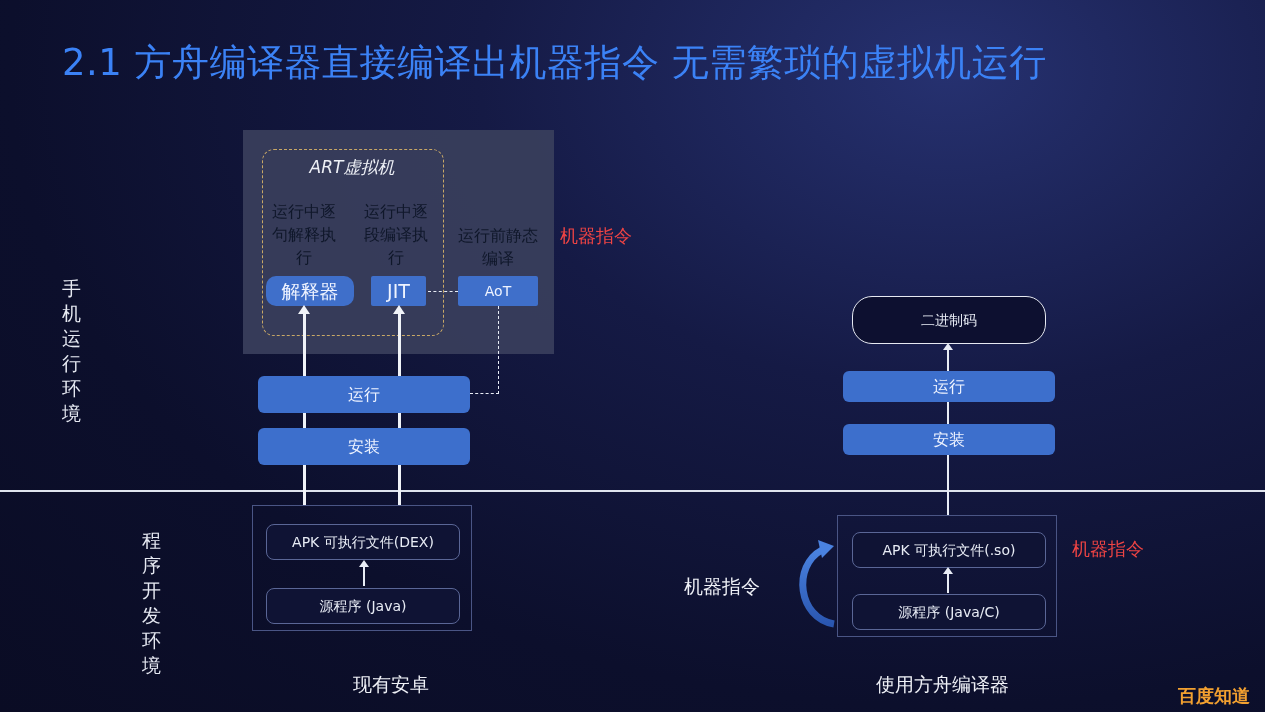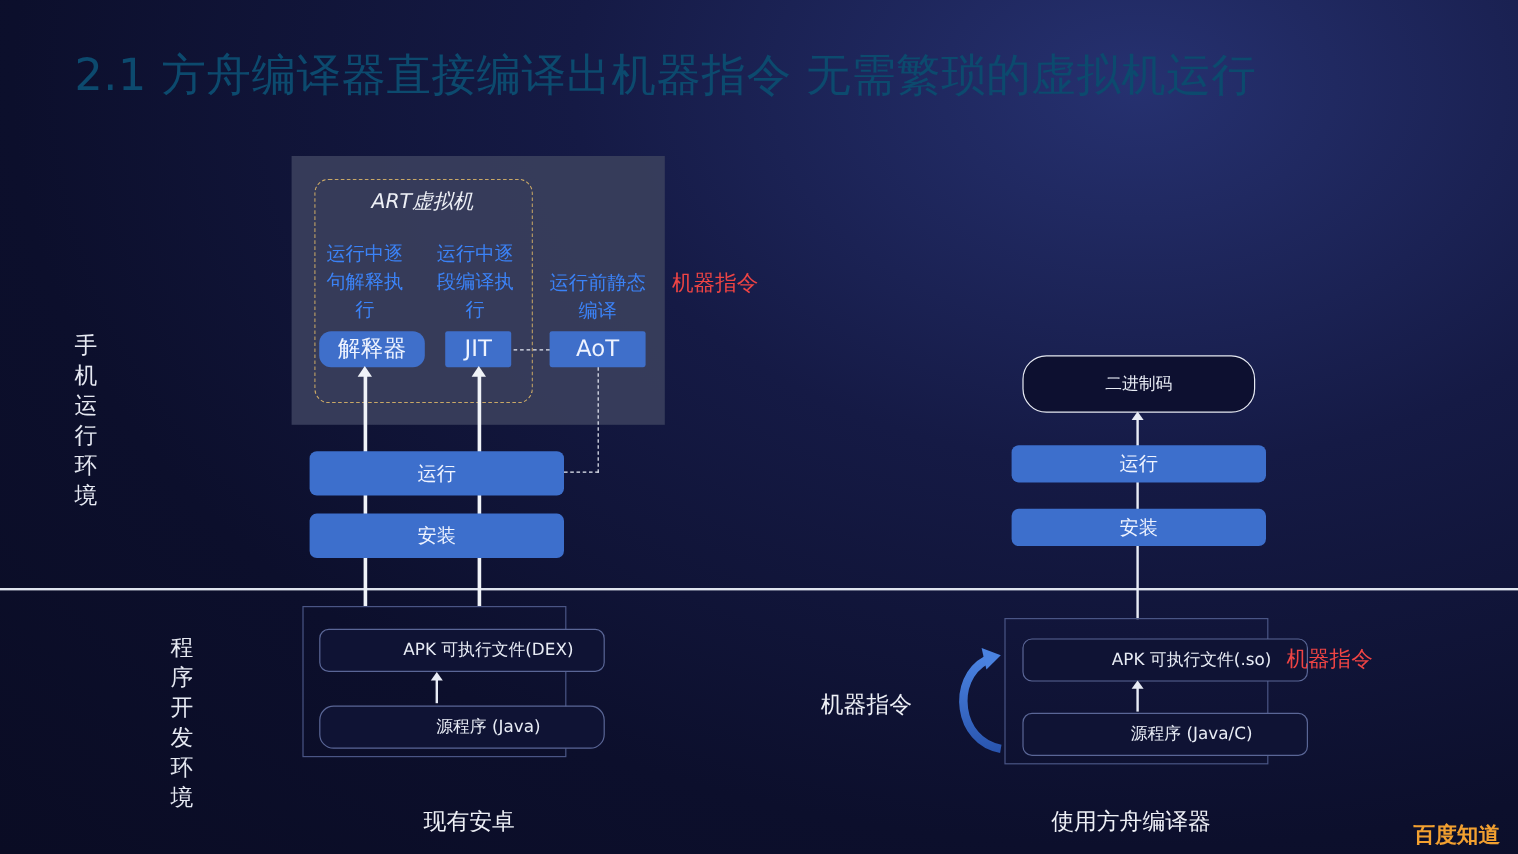--- a/index.html
+++ b/index.html
@@ -1,34 +1,34 @@
 <!DOCTYPE html>
 <html><head>
 <meta charset="utf-8">
 <style>
   html,body{margin:0;padding:0;}
   body{width:1265px;height:712px;overflow:hidden;position:relative;
     font-family:"DejaVu Sans","Liberation Sans",sans-serif;color:#e8ecf5;
     background:radial-gradient(ellipse at 75% 10%, #263170 0%, #151a45 35%, #0c0f2c 70%, #0a0c24 100%);}
   .abs{position:absolute;}
-  .title{left:62px;top:38px;font-size:37px;color:#0c4a6e;letter-spacing:0.5px;white-space:nowrap;}
+  .title{left:62px;top:38px;font-size:37px;color:#3b82f6;letter-spacing:0.5px;white-space:nowrap;}
   .vlabel{font-size:19px;line-height:25px;color:#e6e9f2;width:24px;word-break:break-all;}
   .art-panel{left:243px;top:130px;width:311px;height:224px;background:#3a3f5c;opacity:0.92;}
   .art-dash{left:262px;top:149px;width:180px;height:185px;border:1.5px dashed #c9a866;border-radius:12px;}
   .art-title{left:262px;top:156px;width:180px;text-align:center;font-size:17px;color:#eef0f6;font-style:italic;}
-  .desc{font-size:16px;line-height:23px;color:#3b82f6;text-align:center;}
+  .desc{font-size:16px;line-height:23px;color:#0f172a;text-align:center;}
   .bluebox{background:#3f6fca;color:#eef3ff;text-align:center;border-radius:2px;}
   .bigbtn{background:#3d6fcc;color:#eef3ff;text-align:center;border-radius:6px;font-size:16px;}
   .line-v{background:#f0f3f8;width:3px;}
   .line-thin{background:#e8ecf5;width:1.5px;}
   .dashv{border-left:1.5px dashed #e8ecf5;width:0;}
   .dashh{border-top:1.5px dashed #e8ecf5;height:0;}
   .divider{left:0;top:490px;width:1265px;height:2px;background:#dfe4ee;}
   .outer-box{border:1px solid #4a5585;}
-  .inner-box{border:1px solid #5a6696;border-radius:8px;background:#0f1334;color:#e8ecf5;text-align:center;font-size:14px;padding-left:44px;}
+  .inner-box{border:1px solid #5a6696;border-radius:8px;background:#0f1334;color:#e8ecf5;text-align:center;font-size:14px;}
   .gold{color:#ef4444;font-size:18px;}
   .bottom-label{font-size:19px;color:#eef0f6;white-space:nowrap;}
   .binary{left:852px;top:296px;width:192px;height:46px;border:1.5px solid #e6e9f2;border-radius:20px;background:#0d1030;text-align:center;line-height:46px;font-size:14px;}
   .watermark{left:1178px;top:684px;font-size:18px;font-weight:bold;color:#f2a030;letter-spacing:0;}
 </style>
 </head>
 <body>
 
 <div class="abs title">2.1 方舟编译器直接编译出机器指令 无需繁琐的虚拟机运行</div>
 
@@ -40,42 +40,42 @@
 <div class="abs art-panel"></div>
 <div class="abs art-dash"></div>
 <div class="abs art-title">ART虚拟机</div>
 
 <div class="abs desc" style="left:270px;top:200px;width:68px;">运行中逐句解释执行</div>
 <div class="abs desc" style="left:362px;top:200px;width:68px;">运行中逐段编译执行</div>
 <div class="abs desc" style="left:458px;top:224px;width:80px;">运行前静态编译</div>
 
 <div class="abs bluebox" style="left:266px;top:276px;width:88px;height:30px;line-height:30px;font-size:19px;border-radius:10px;">解释器</div>
 <div class="abs bluebox" style="left:371px;top:276px;width:55px;height:30px;line-height:30px;font-size:19px;">JIT</div>
-<div class="abs bluebox" style="left:458px;top:276px;width:80px;height:30px;line-height:30px;font-size:19px;">AoT</div>
+<div class="abs bluebox" style="left:458px;top:276px;width:80px;height:30px;line-height:30px;font-size:14px;">AoT</div>
 
 <div class="abs dashh" style="left:428px;top:291px;width:30px;"></div>
 
 <div class="abs gold" style="left:560px;top:224px;">机器指令</div>
 
 <div class="abs line-v" style="left:303px;top:312px;height:193px;"></div>
 <div class="abs" style="left:298px;top:305px;width:0;height:0;border-left:6.5px solid transparent;border-right:6.5px solid transparent;border-bottom:9px solid #f0f3f8;"></div>
 <div class="abs line-v" style="left:398px;top:312px;height:193px;"></div>
 <div class="abs" style="left:393px;top:305px;width:0;height:0;border-left:6.5px solid transparent;border-right:6.5px solid transparent;border-bottom:9px solid #f0f3f8;"></div>
 
 <div class="abs dashv" style="left:498px;top:306px;height:88px;"></div>
 <div class="abs dashh" style="left:470px;top:393px;width:29px;"></div>
 
 <div class="abs bigbtn" style="left:258px;top:376px;width:212px;height:37px;line-height:37px;">运行</div>
 <div class="abs bigbtn" style="left:258px;top:428px;width:212px;height:37px;line-height:37px;">安装</div>
 
 <div class="abs outer-box" style="left:252px;top:505px;width:218px;height:124px;"></div>
 <div class="abs inner-box" style="left:266px;top:524px;width:192px;height:34px;line-height:34px;">APK 可执行文件(DEX)</div>
 <div class="abs line-thin" style="left:363px;top:566px;height:20px;"></div>
 <div class="abs" style="left:359px;top:560px;width:0;height:0;border-left:5px solid transparent;border-right:5px solid transparent;border-bottom:7px solid #e8ecf5;"></div>
-<div class="abs inner-box" style="left:266px;top:588px;width:192px;height:34px;line-height:34px;border-radius:12px;">源程序 (Java)</div>
+<div class="abs inner-box" style="left:266px;top:588px;width:192px;height:34px;line-height:34px;">源程序 (Java)</div>
 
 <div class="abs bottom-label" style="left:328px;top:672px;margin-left:25px;">现有安卓</div>
 
 <div class="abs binary">二进制码</div>
 <div class="abs line-thin" style="left:947px;top:350px;height:166px;"></div>
 <div class="abs" style="left:943px;top:343px;width:0;height:0;border-left:5px solid transparent;border-right:5px solid transparent;border-bottom:7px solid #e8ecf5;"></div>
 
 <div class="abs bigbtn" style="left:843px;top:371px;width:212px;height:31px;line-height:31px;">运行</div>
 <div class="abs bigbtn" style="left:843px;top:424px;width:212px;height:31px;line-height:31px;">安装</div>
 

